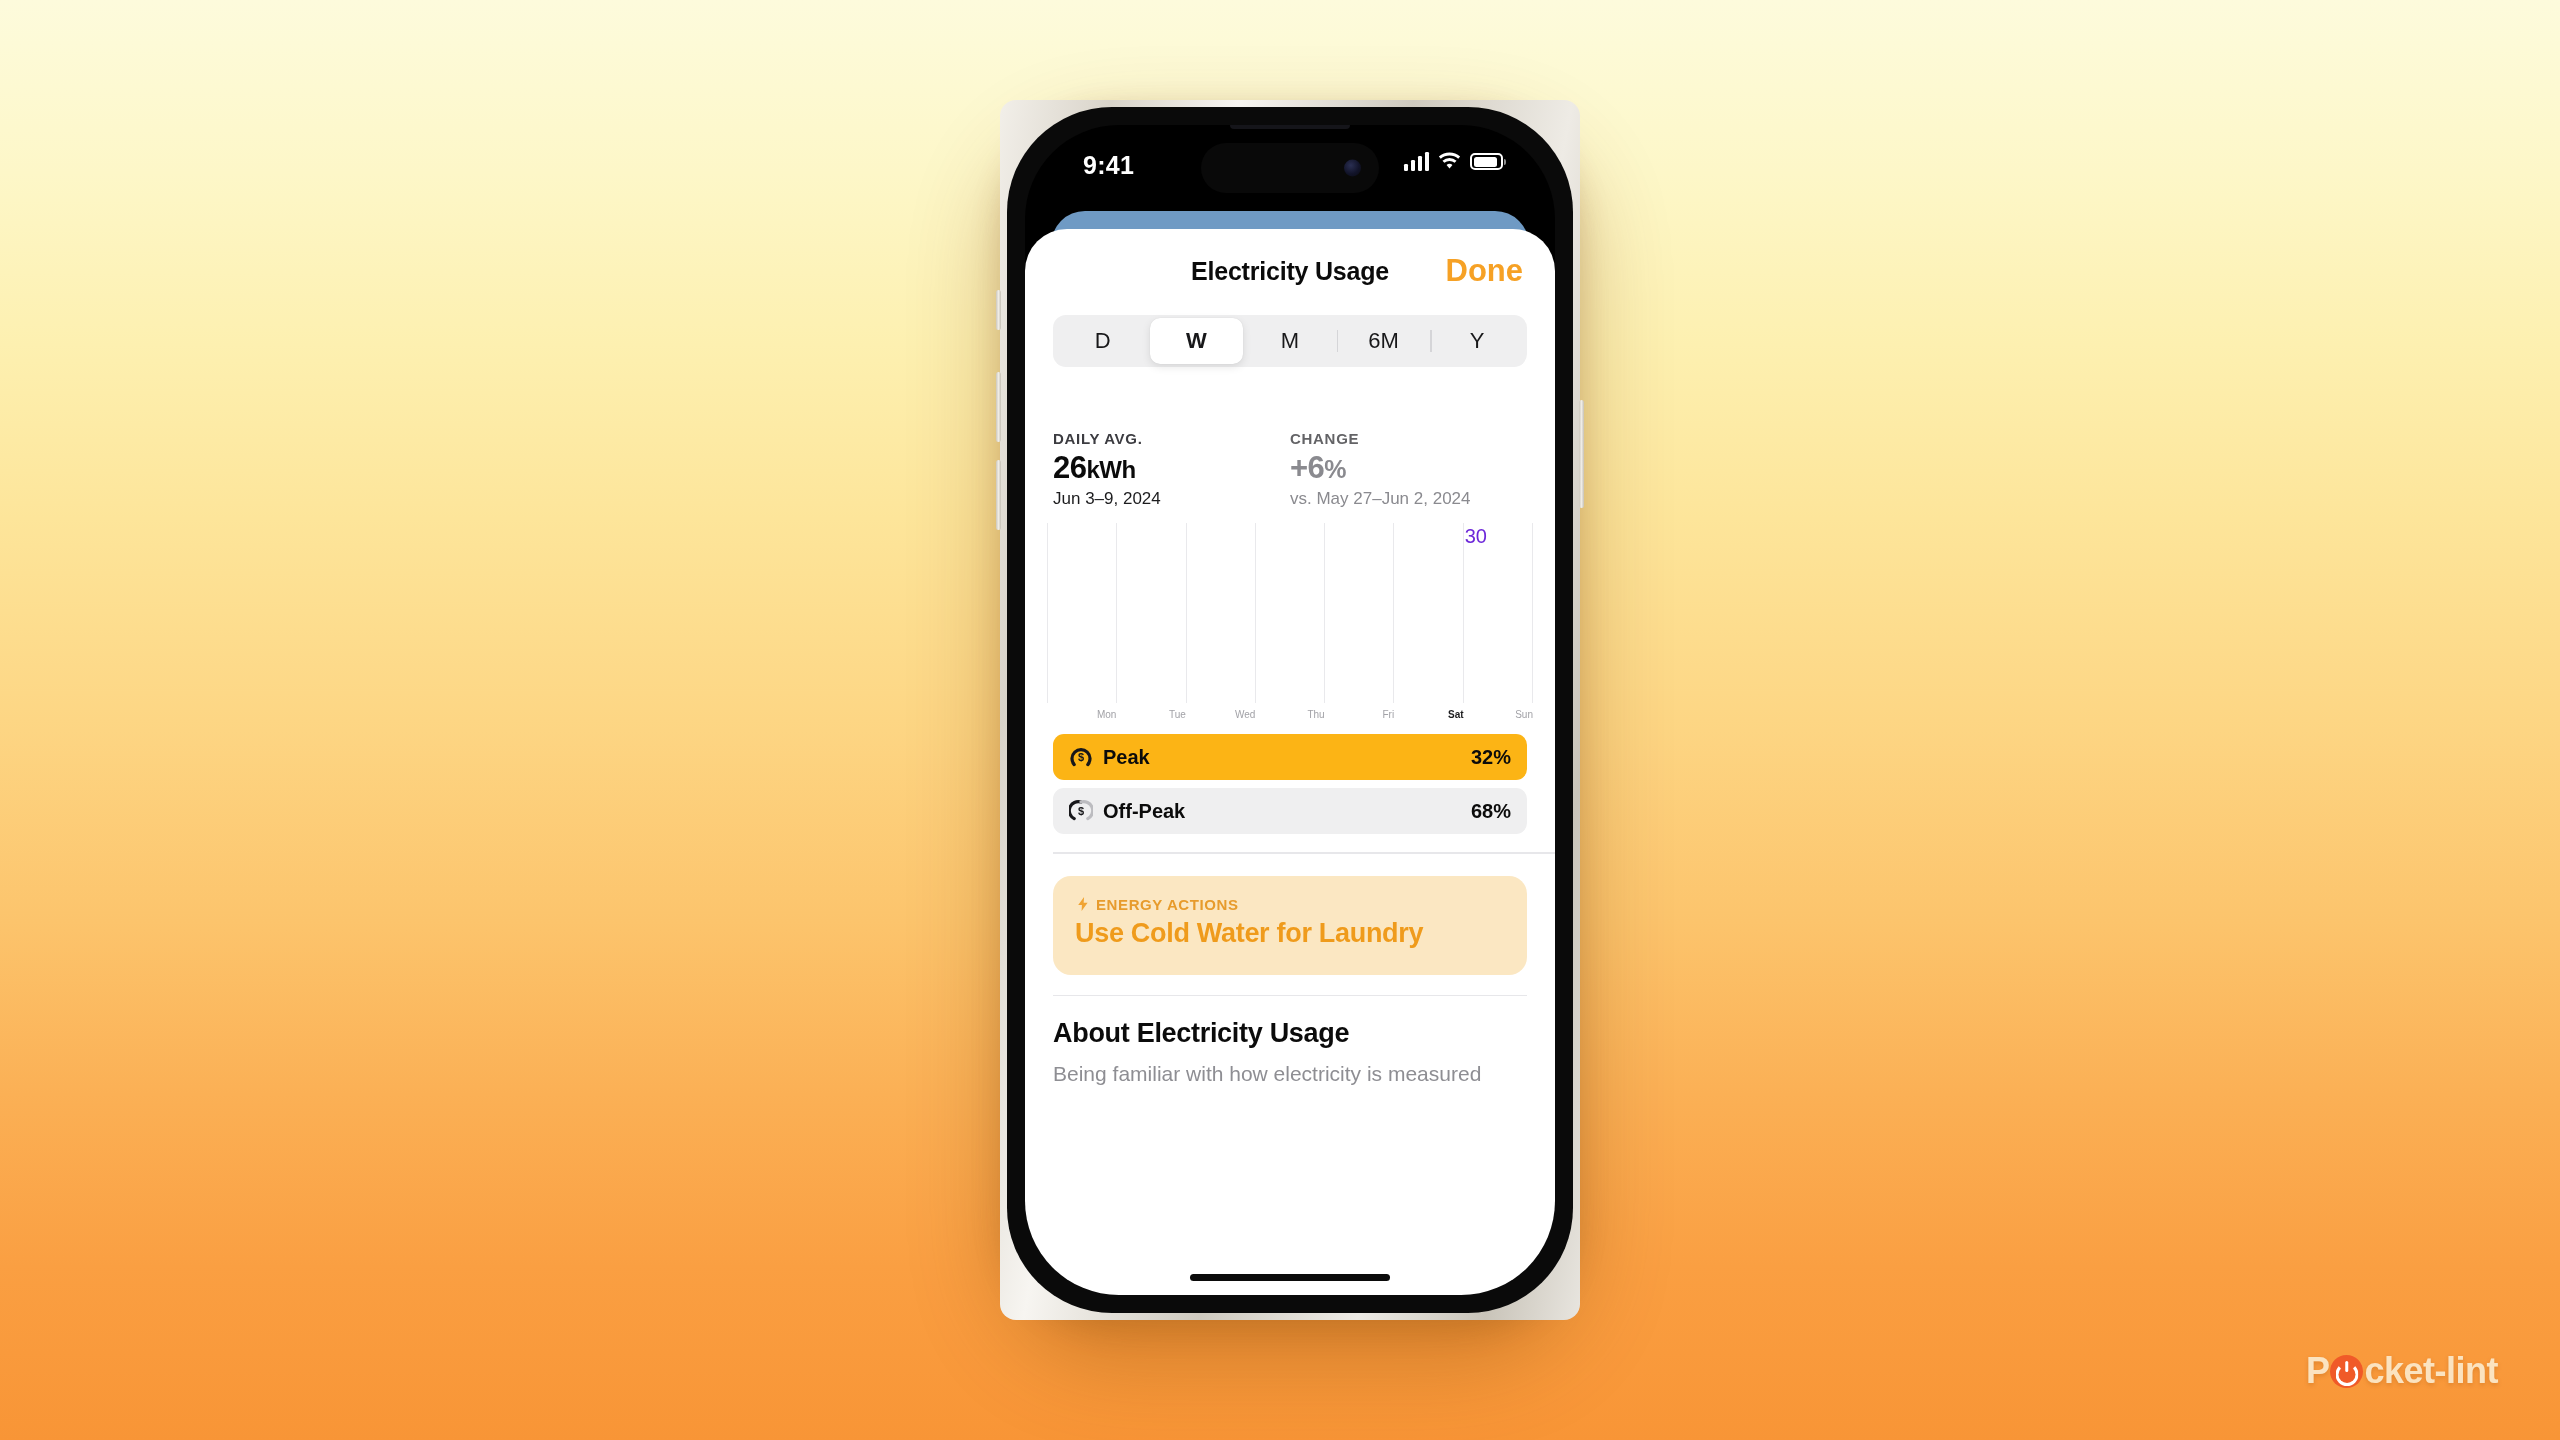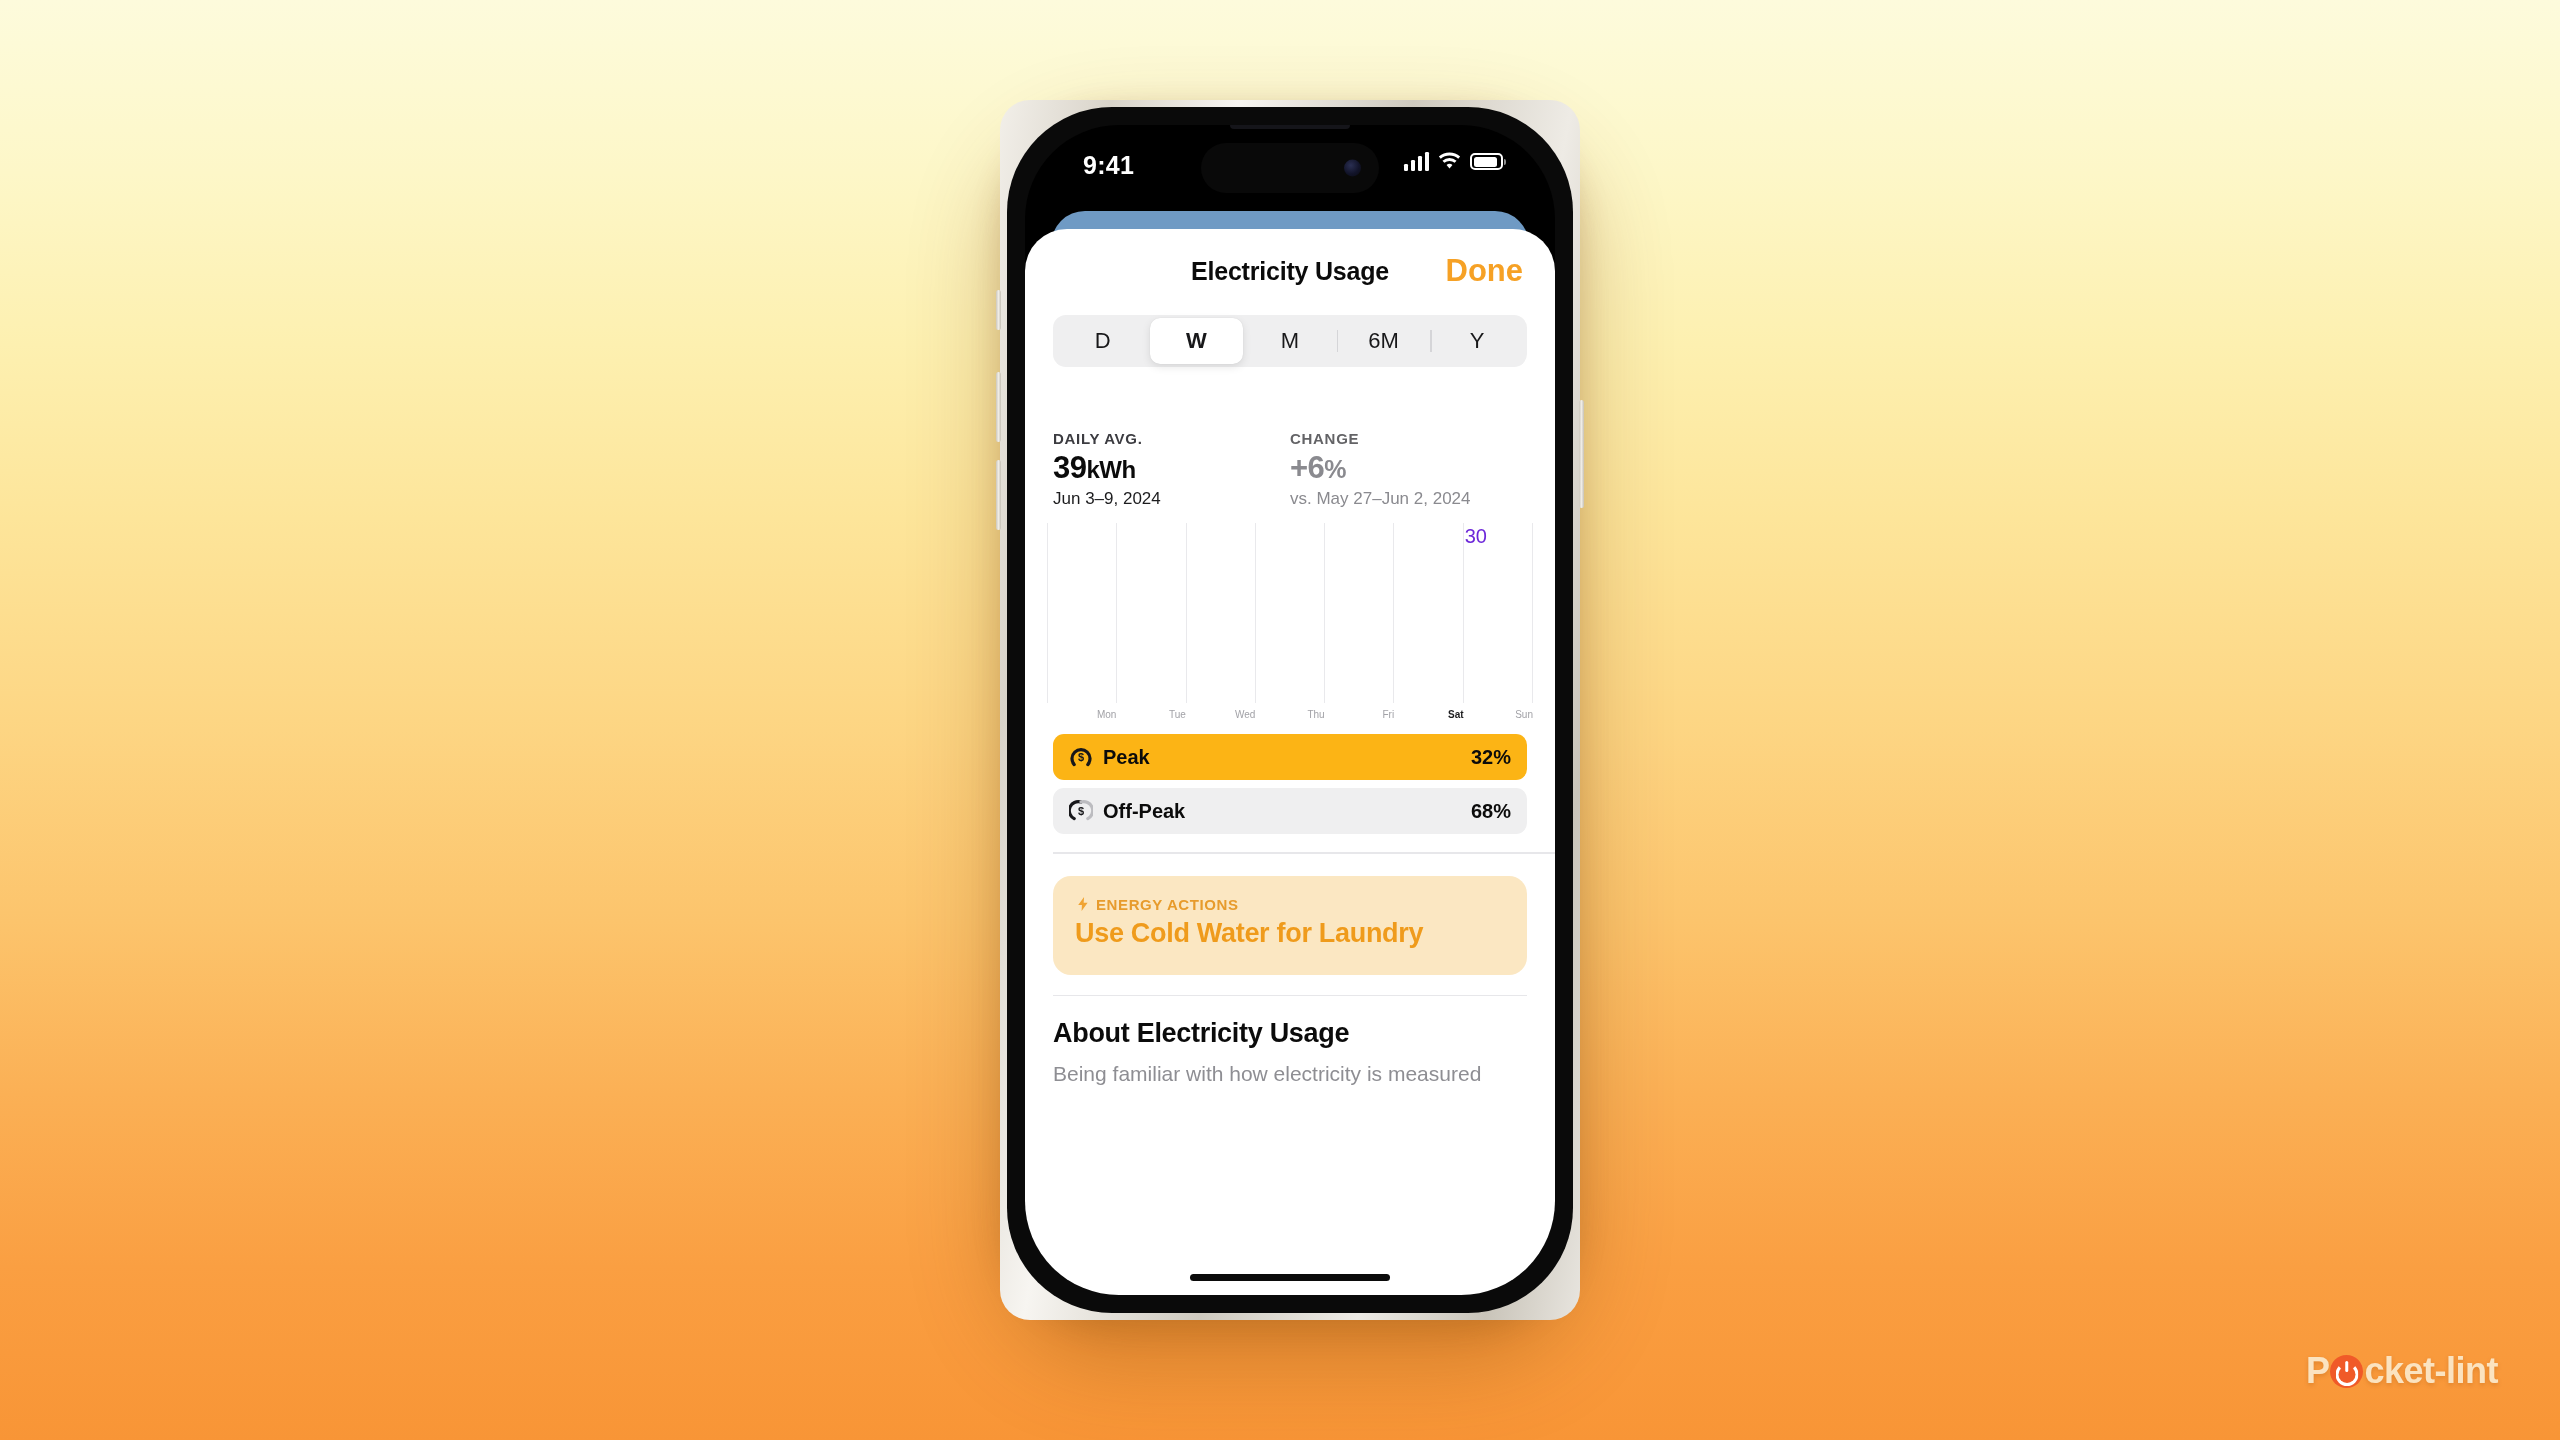--- a/index.html
+++ b/index.html
@@ -17,21 +17,21 @@
     position:absolute; left:1000px; top:100px;
     width:580px; height:1220px;
   }
   .phone-shadow{
     position:absolute; inset:0;
     border-radius:112px;
     box-shadow:0 40px 90px rgba(120,60,0,.30), 0 10px 30px rgba(120,60,0,.18);
   }
   .phone-frame{
     position:absolute; inset:0;
-    border-radius:30px;
+    border-radius:16px;
     background:linear-gradient(100deg,#f2efe9 0%,#d9d4ca 14%,#f7f5f1 30%,
                #cfcabf 52%,#eeebe5 72%,#c9c4b9 88%,#e8e5df 100%);
     padding:7px;
   }
   .phone-bezel{
     position:absolute; inset:7px;
     border-radius:105px;
     background:#0a0a0a;
     padding:11px;
     overflow:hidden;
@@ -296,21 +296,21 @@
             <div class="seg">D</div>
             <div class="seg active">W</div>
             <div class="seg">M</div>
             <div class="seg div">6M</div>
             <div class="seg div">Y</div>
           </div>
 
           <div class="stats">
             <div class="stat">
               <div class="stat-label dark">DAILY AVG.</div>
-              <div class="stat-value"><span>39</span><span class="unit">kWh</span></div>
+              <div class="stat-value"><span>26</span><span class="unit">kWh</span></div>
               <div class="stat-sub">Jun 3–9, 2024</div>
             </div>
             <div class="stat">
               <div class="stat-label">CHANGE</div>
               <div class="stat-value muted"><span>+6</span><span class="pct">%</span></div>
               <div class="stat-sub muted">vs. May 27–Jun 2, 2024</div>
             </div>
           </div>
 
           <div class="chart">

